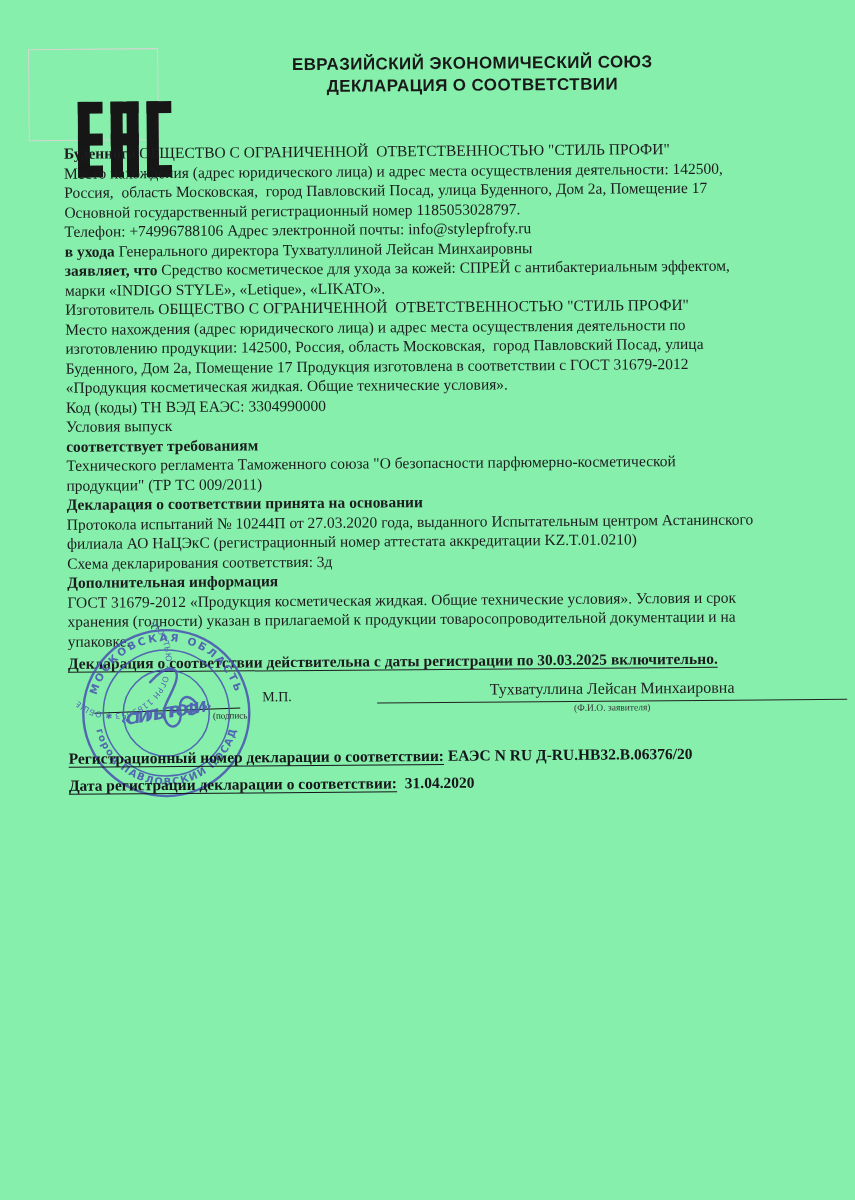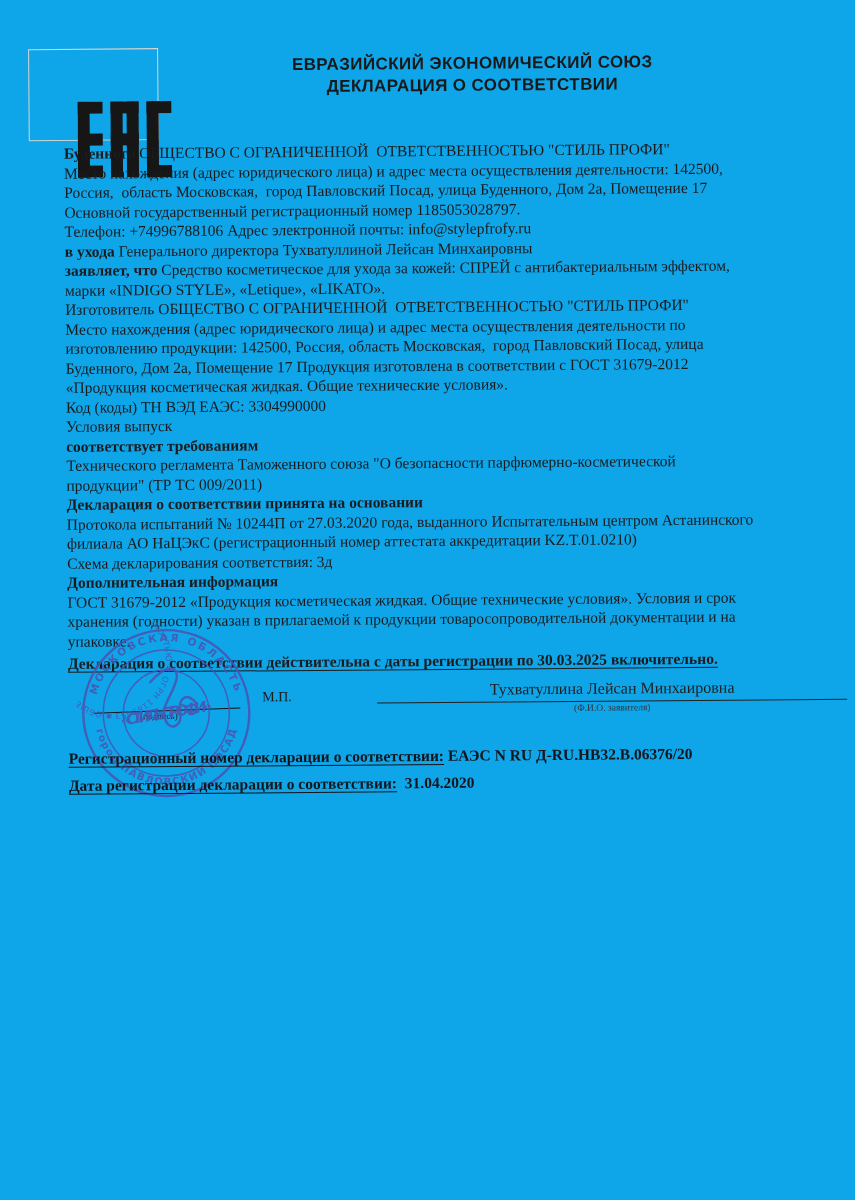--- a/index.html
+++ b/index.html
@@ -1,17 +1,17 @@
 <!DOCTYPE html>
 <html><head>
 <meta charset="utf-8">
 <style>
   html,body{margin:0;padding:0;background:#ffffff;}
   .page{
-    position:relative;width:855px;height:1200px;background:#0ea5e9;overflow:hidden;
+    position:relative;width:855px;height:1200px;background:#86efac;overflow:hidden;
     font-family:"Liberation Serif", serif;color:#1c1c1e;
   }
   .tilt{position:absolute;inset:0;transform:rotate(-0.45deg);transform-origin:430px 420px;}
 
   
   .eac-box{position:absolute;left:31px;top:46px;width:128px;height:90px;border:1px solid #d6d6d0;}
   .eac-svg{position:absolute;left:48px;top:52px;}
 
   
   .hdr{position:absolute;left:195px;top:53px;width:560px;text-align:center;
@@ -20,21 +20,21 @@
 
   
   .bodytxt{position:absolute;left:66px;top:141px;width:760px;font-size:15.5px;line-height:19.5px;}
   .ln{white-space:pre;}
   .ln b{font-weight:bold;}
   .ln.gap{margin-top:3px;}
   .ln.u b{text-decoration:underline;text-underline-offset:3px;}
 
   
   .sigline-black{position:absolute;left:92px;top:708px;width:146px;border-top:1.6px solid #161616;transform:rotate(-1.6deg);}
-  .sign-caption{position:absolute;left:138px;top:709px;width:110px;text-align:left;font-size:9px;color:#222;}
+  .sign-caption{position:absolute;left:138px;top:709px;width:110px;text-align:right;font-size:9px;color:#222;}
   .mp{position:absolute;left:260px;top:688px;font-size:14px;color:#1c1c1e;}
   .fio{position:absolute;left:375px;top:681px;width:470px;text-align:center;}
   .fio .nm{font-size:16px;color:#222;}
   .fio .rule{border-top:1.6px solid #222;margin-top:3px;}
   .fio .cap{font-size:9.5px;color:#333;margin-top:1px;}
 
   
   .stamp{position:absolute;left:74px;top:620px;width:180px;height:182px;opacity:0.88;}
 
   

